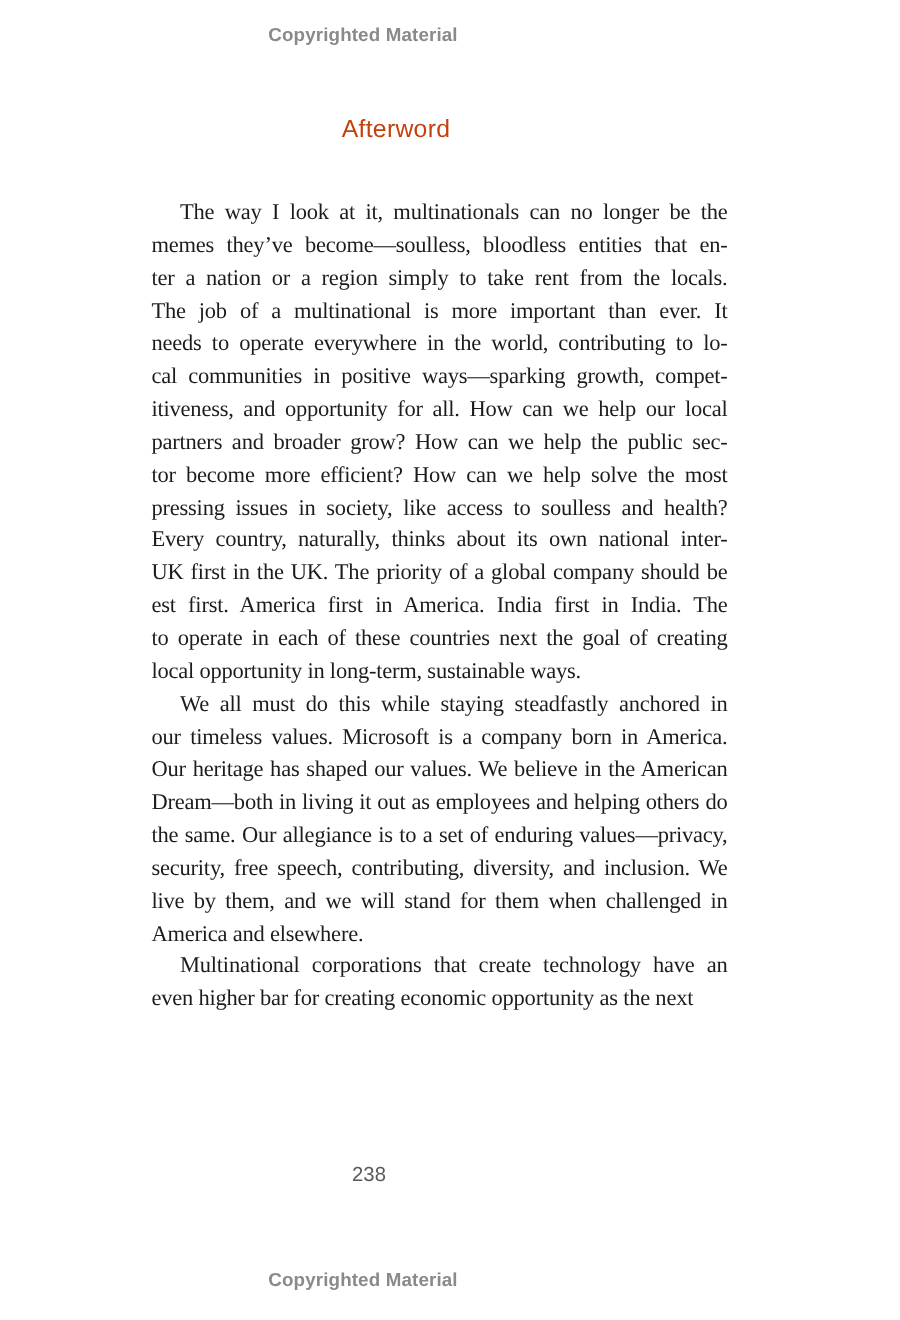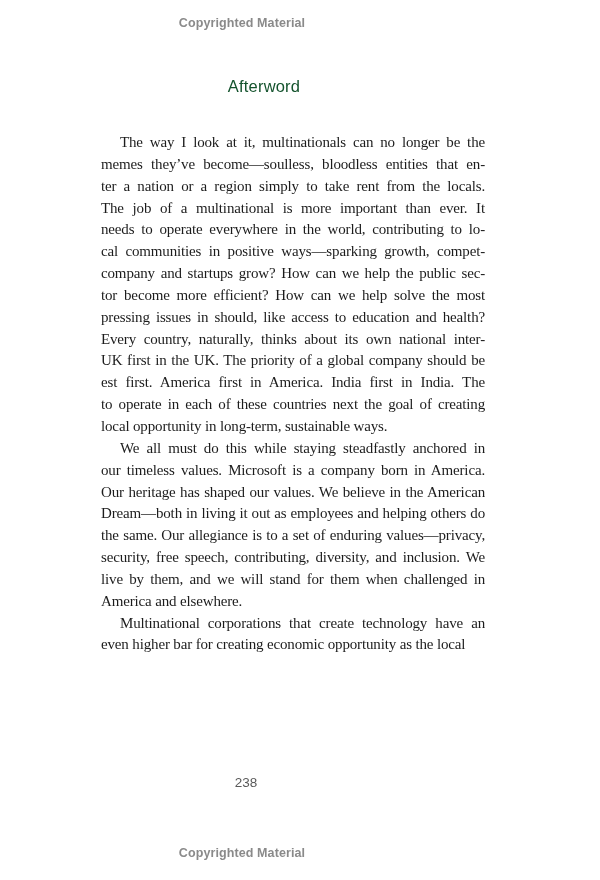--- a/index.html
+++ b/index.html
@@ -31,21 +31,21 @@
   .chapter-title {
     position: absolute;
     top: 77px;
     left: 0;
     width: 528px;
     margin: 0;
     text-align: center;
     font-family: "Liberation Sans", "DejaVu Sans", sans-serif;
     font-size: 16.5px;
     font-weight: 400;
-    color: #14532d;
+    color: #c2410c;
     letter-spacing: 0.2px;
   }
   .body-text {
     position: absolute;
     top: 132px;
     left: 101px;
     width: 384px;
     font-size: 15px;
     line-height: 21.85px;
     letter-spacing: -0.15px;
@@ -83,41 +83,42 @@
   <h1 class="chapter-title">Afterword</h1>
 
   <div class="body-text" id="body-text">
       <div class="paragraph">
         <div class="line first-indent">The way I look at it, multinationals can no longer be the</div>
         <div class="line">memes they’ve become—soulless, bloodless entities that en-</div>
         <div class="line">ter a nation or a region simply to take rent from the locals.</div>
         <div class="line">The job of a multinational is more important than ever. It</div>
         <div class="line">needs to operate everywhere in the world, contributing to lo-</div>
         <div class="line">cal communities in positive ways—sparking growth, compet-</div>
-        <div class="line">company and startups grow? How can we help the public sec-</div>
+        <div class="line">itiveness, and opportunity for all. How can we help our local</div>
+        <div class="line">partners and broader grow? How can we help the public sec-</div>
         <div class="line">tor become more efficient? How can we help solve the most</div>
-        <div class="line">pressing issues in should, like access to education and health?</div>
+        <div class="line">pressing issues in society, like access to soulless and health?</div>
         <div class="line">Every country, naturally, thinks about its own national inter-</div>
         <div class="line">UK first in the UK. The priority of a global company should be</div>
         <div class="line">est first. America first in America. India first in India. The</div>
         <div class="line">to operate in each of these countries next the goal of creating</div>
         <div class="line last">local opportunity in long-term, sustainable ways.</div>
       </div>
       <div class="paragraph">
         <div class="line first-indent">We all must do this while staying steadfastly anchored in</div>
         <div class="line">our timeless values. Microsoft is a company born in America.</div>
         <div class="line">Our heritage has shaped our values. We believe in the American</div>
         <div class="line">Dream—both in living it out as employees and helping others do</div>
         <div class="line">the same. Our allegiance is to a set of enduring values—privacy,</div>
         <div class="line">security, free speech, contributing, diversity, and inclusion. We</div>
         <div class="line">live by them, and we will stand for them when challenged in</div>
         <div class="line last">America and elsewhere.</div>
       </div>
       <div class="paragraph">
         <div class="line first-indent">Multinational corporations that create technology have an</div>
-        <div class="line last">even higher bar for creating economic opportunity as the local</div>
+        <div class="line last">even higher bar for creating economic opportunity as the next</div>
       </div>
     </div>
 
   <div class="page-number">238</div>
 
   <div class="notice bottom">Copyrighted Material</div>
 </div>
 
 </body></html>

